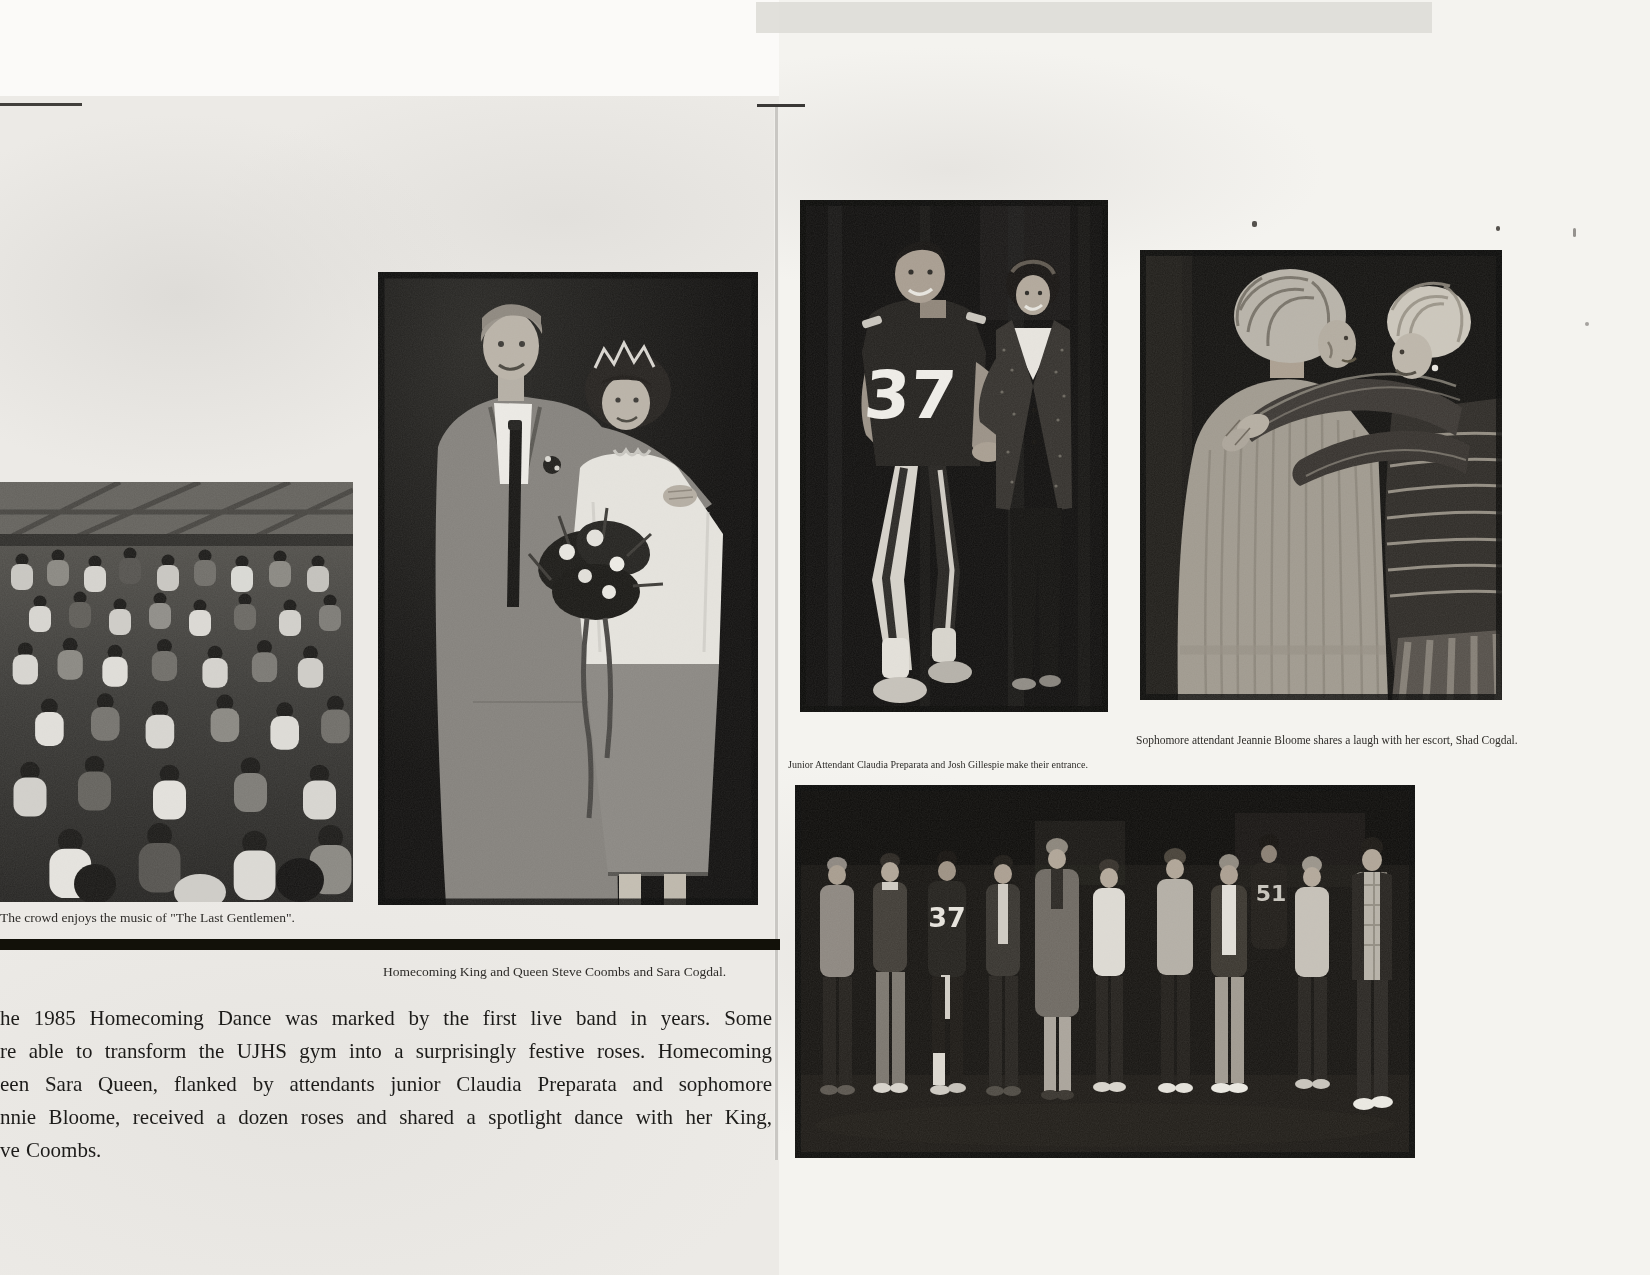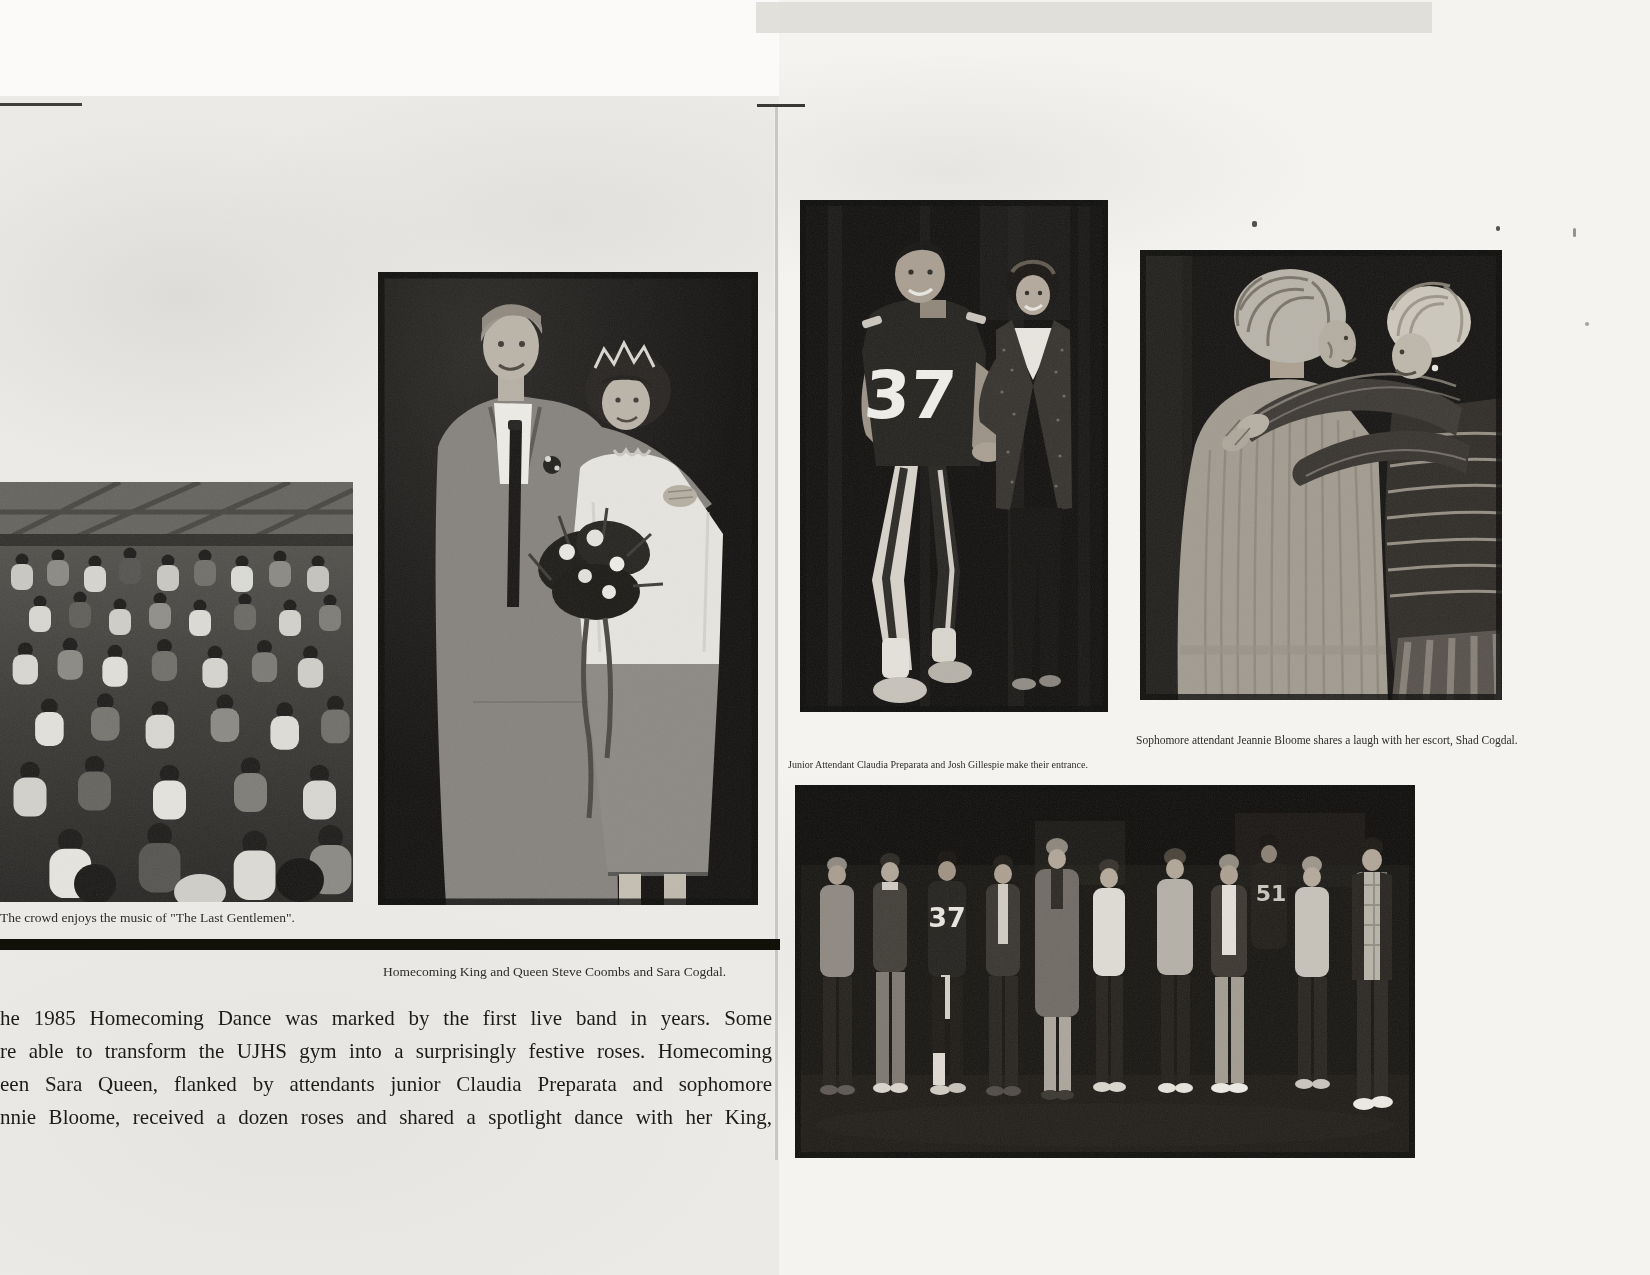--- a/index.html
+++ b/index.html
@@ -502,15 +502,16 @@
   <div class="abs cap cap-couple">Sophomore attendant Jeannie Bloome shares a laugh with her escort, Shad Cogdal.</div>
 
   <div class="abs blackbar"></div>
 
 
   <div class="abs article">
     <div class="bline">he 1985 Homecoming Dance was marked by the first live band in years. Some</div>
     <div class="bline">re able to transform the UJHS gym into a surprisingly festive roses. Homecoming</div>
     <div class="bline">een Sara Queen, flanked by attendants junior Claudia Preparata and sophomore</div>
     <div class="bline">nnie Bloome, received a dozen roses and shared a spotlight dance with her King,</div>
+    <div class="bline last">ve Coombs.</div>
   </div>
 
 </div>
 
 </body></html>

